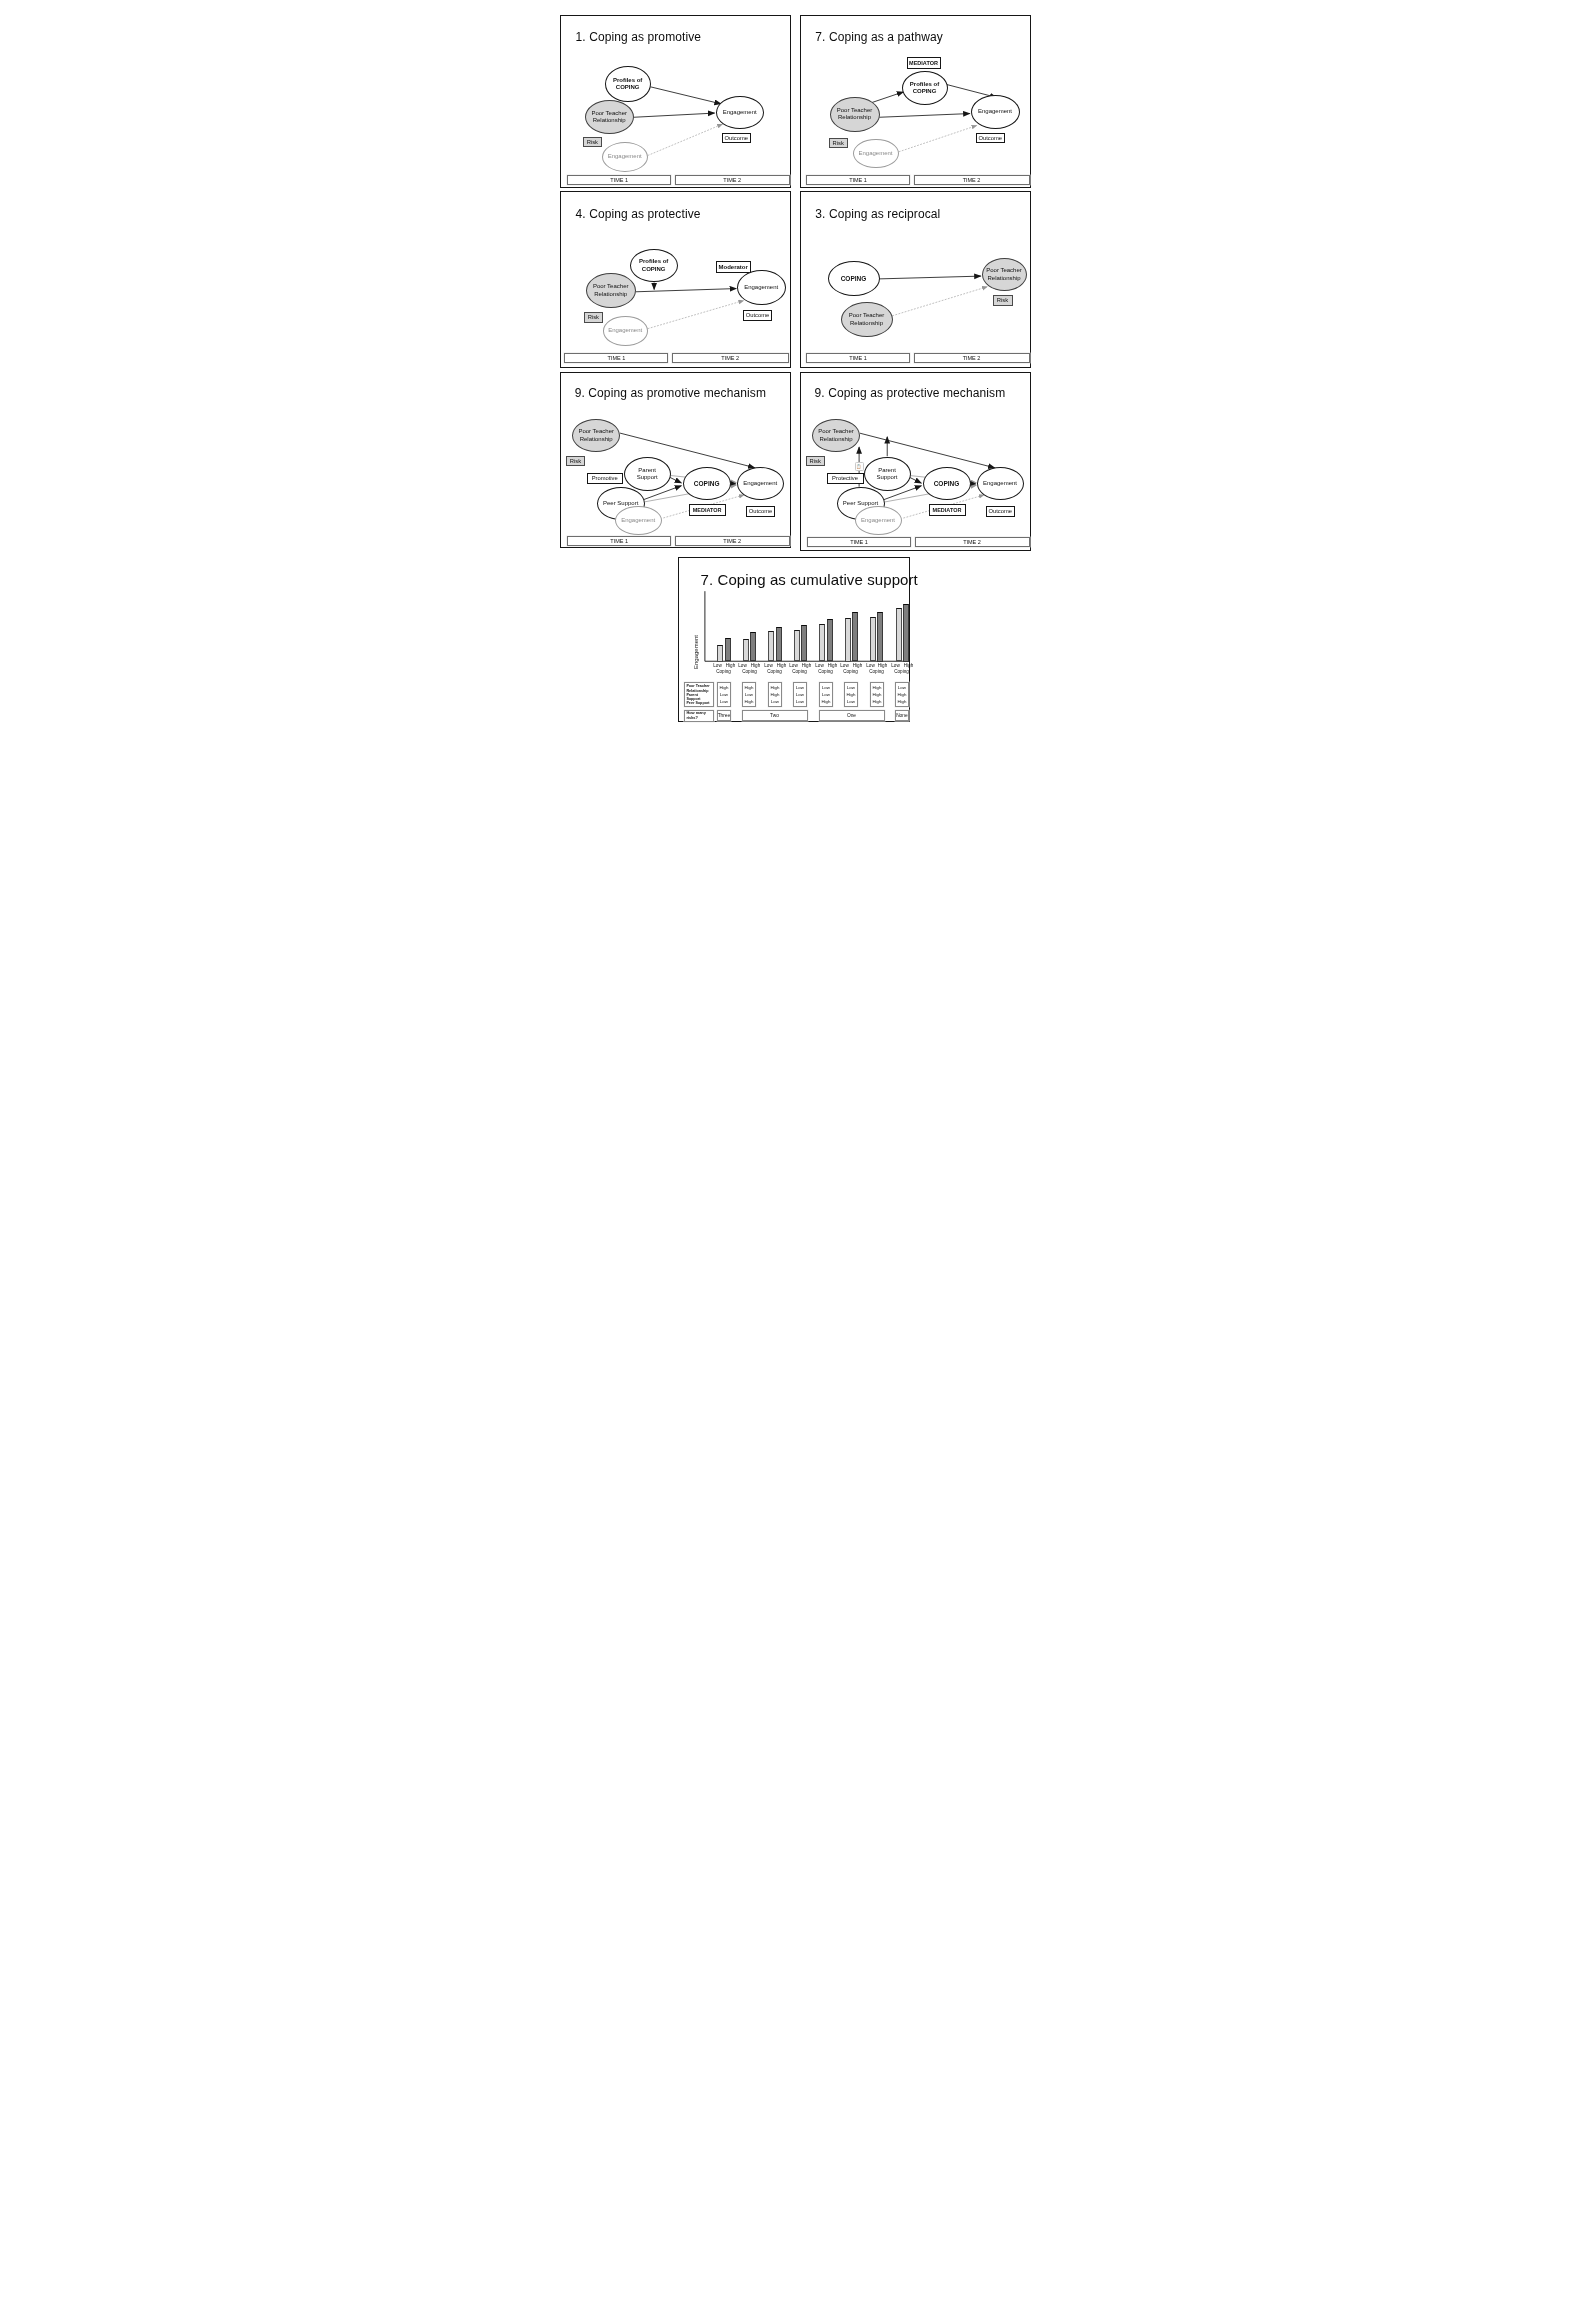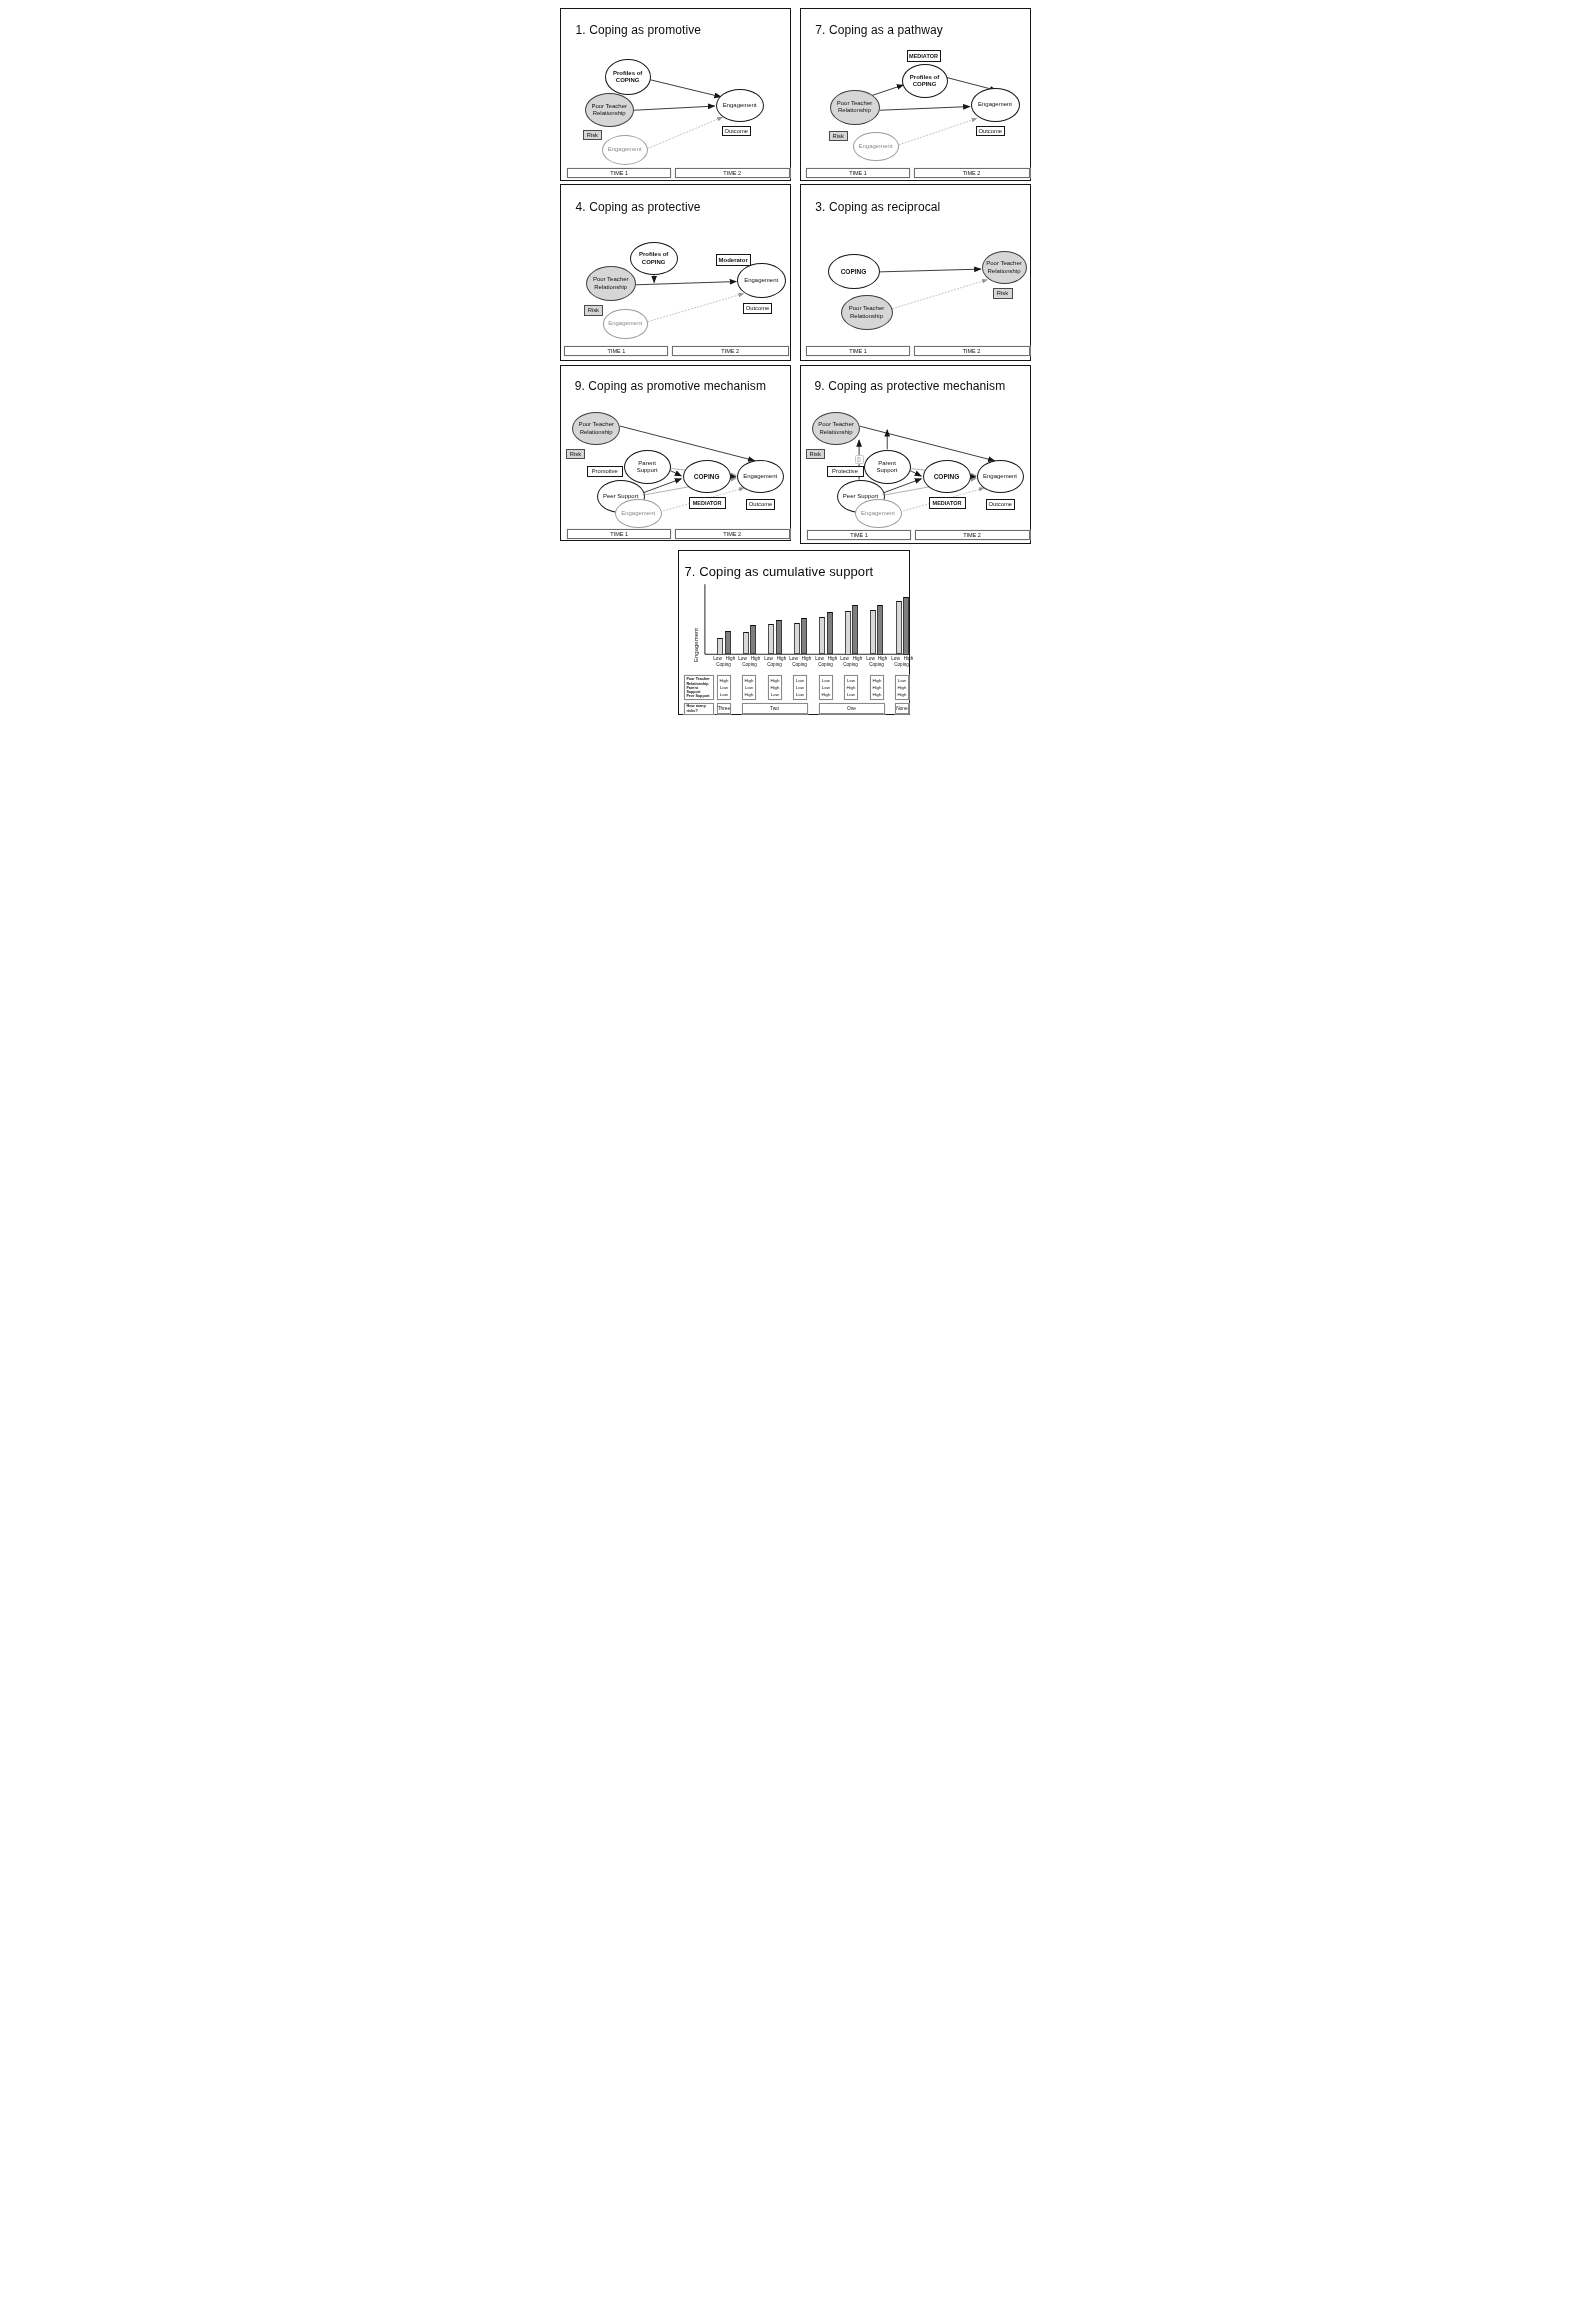--- a/index.html
+++ b/index.html
@@ -1,17 +1,17 @@
 <!DOCTYPE html>
 <html style="font-size:7.4px"><head>
 <meta charset="utf-8">
 <style>
   html,body{margin:0;padding:0;background:#fff;}
   body{font-family:"Liberation Sans","DejaVu Sans",sans-serif;color:#111;}
-  #fig{position:relative;width:477px;height:713px;background:#fff;margin:5px auto;}
+  #fig{position:relative;width:477px;height:713px;background:#fff;margin:12px auto;}
   .panel{position:absolute;background:#fff;border:1.2px solid #161616;box-sizing:border-box;}
   .ttl{position:absolute;font-size:12px;letter-spacing:0.1px;color:#0d0d0d;white-space:nowrap;}
   .ell{position:absolute;border-radius:50%;display:flex;align-items:center;justify-content:center;
        text-align:center;font-size:6px;line-height:1.18;box-sizing:border-box;background:#fff;
        border:0.8px solid #161616;padding:0.9px 3.7px;}
   .ell.gray{background:#d6d6d6;border-color:#3f3f3f;}
   .ell.faded{border-color:#9c9c9c;color:#8a8a8a;border-width:0.6px;}
   .ell.bold{font-weight:bold;}
   .box{position:absolute;background:#fff;border:0.7px solid #161616;box-sizing:border-box;
        display:flex;align-items:center;justify-content:center;text-align:center;
@@ -204,21 +204,21 @@
     <div class="ell bold" style="left:122px;top:94px;width:48px;height:33px;font-size:6.5px;">COPING</div>
     <div class="box bold" style="left:128px;top:131px;width:37px;height:11.5px;font-size:5.5px;">MEDIATOR</div>
     <div class="ell" style="left:176px;top:94px;width:47px;height:33px;">Engagement</div>
     <div class="box" style="left:185px;top:133px;width:29.5px;height:11px;">Outcome</div>
     <div class="ell faded" style="left:54px;top:133px;width:47px;height:29px;">Engagement</div>
     <div class="time" style="left:6.5px;top:164px;width:104px;height:9.7px;">TIME 1</div>
     <div class="time" style="left:114px;top:164px;width:115px;height:9.7px;">TIME 2</div>
   </div>
 
   <div class="panel" id="p7" style="left:122px;top:545px;width:232px;height:165px;">
-    <div class="ttl" style="left:6px;top:13px;font-size:13px;">7. Coping as cumulative support</div>
+    <div class="ttl" style="left:22px;top:13px;font-size:15px;">7. Coping as cumulative support</div>
     <div class="ylab" style="left:14px;top:46px;height:65px;">Engagement</div>
     <svg class="lay" width="232" height="165" viewBox="0 0 503 358">
       <line x1="56" y1="72" x2="56" y2="224" stroke="#161616" stroke-width="2"></line>
       <line x1="56" y1="224" x2="500" y2="224" stroke="#161616" stroke-width="2"></line>
     </svg>
     <div id="chart-bars">
         <div class="bar low" style="left:38px;top:87px;width:6.5px;height:16.6px;"></div>
         <div class="bar high" style="left:46px;top:80px;width:6.5px;height:23px;"></div>
         <div class="bar low" style="left:64px;top:81px;width:6.5px;height:22px;"></div>
         <div class="bar high" style="left:71px;top:74px;width:6.5px;height:29px;"></div>

